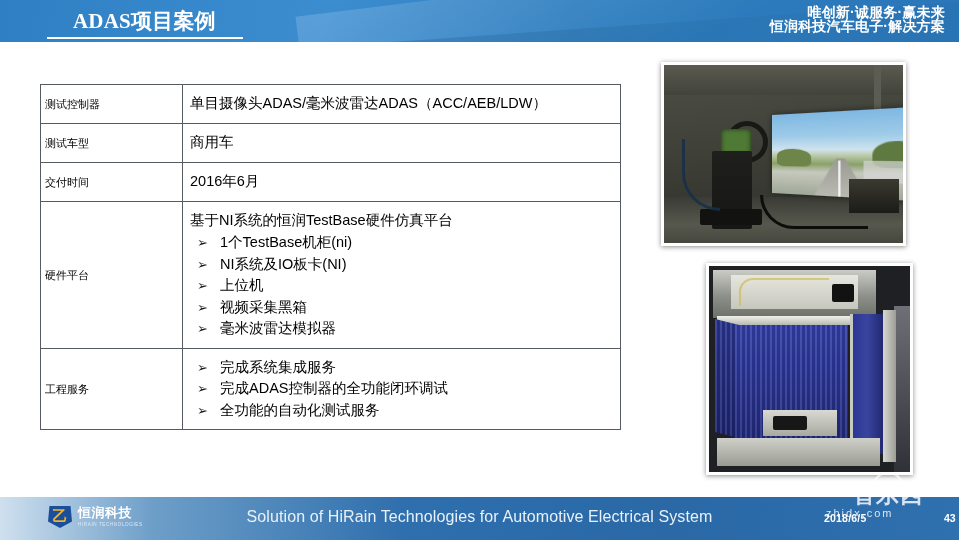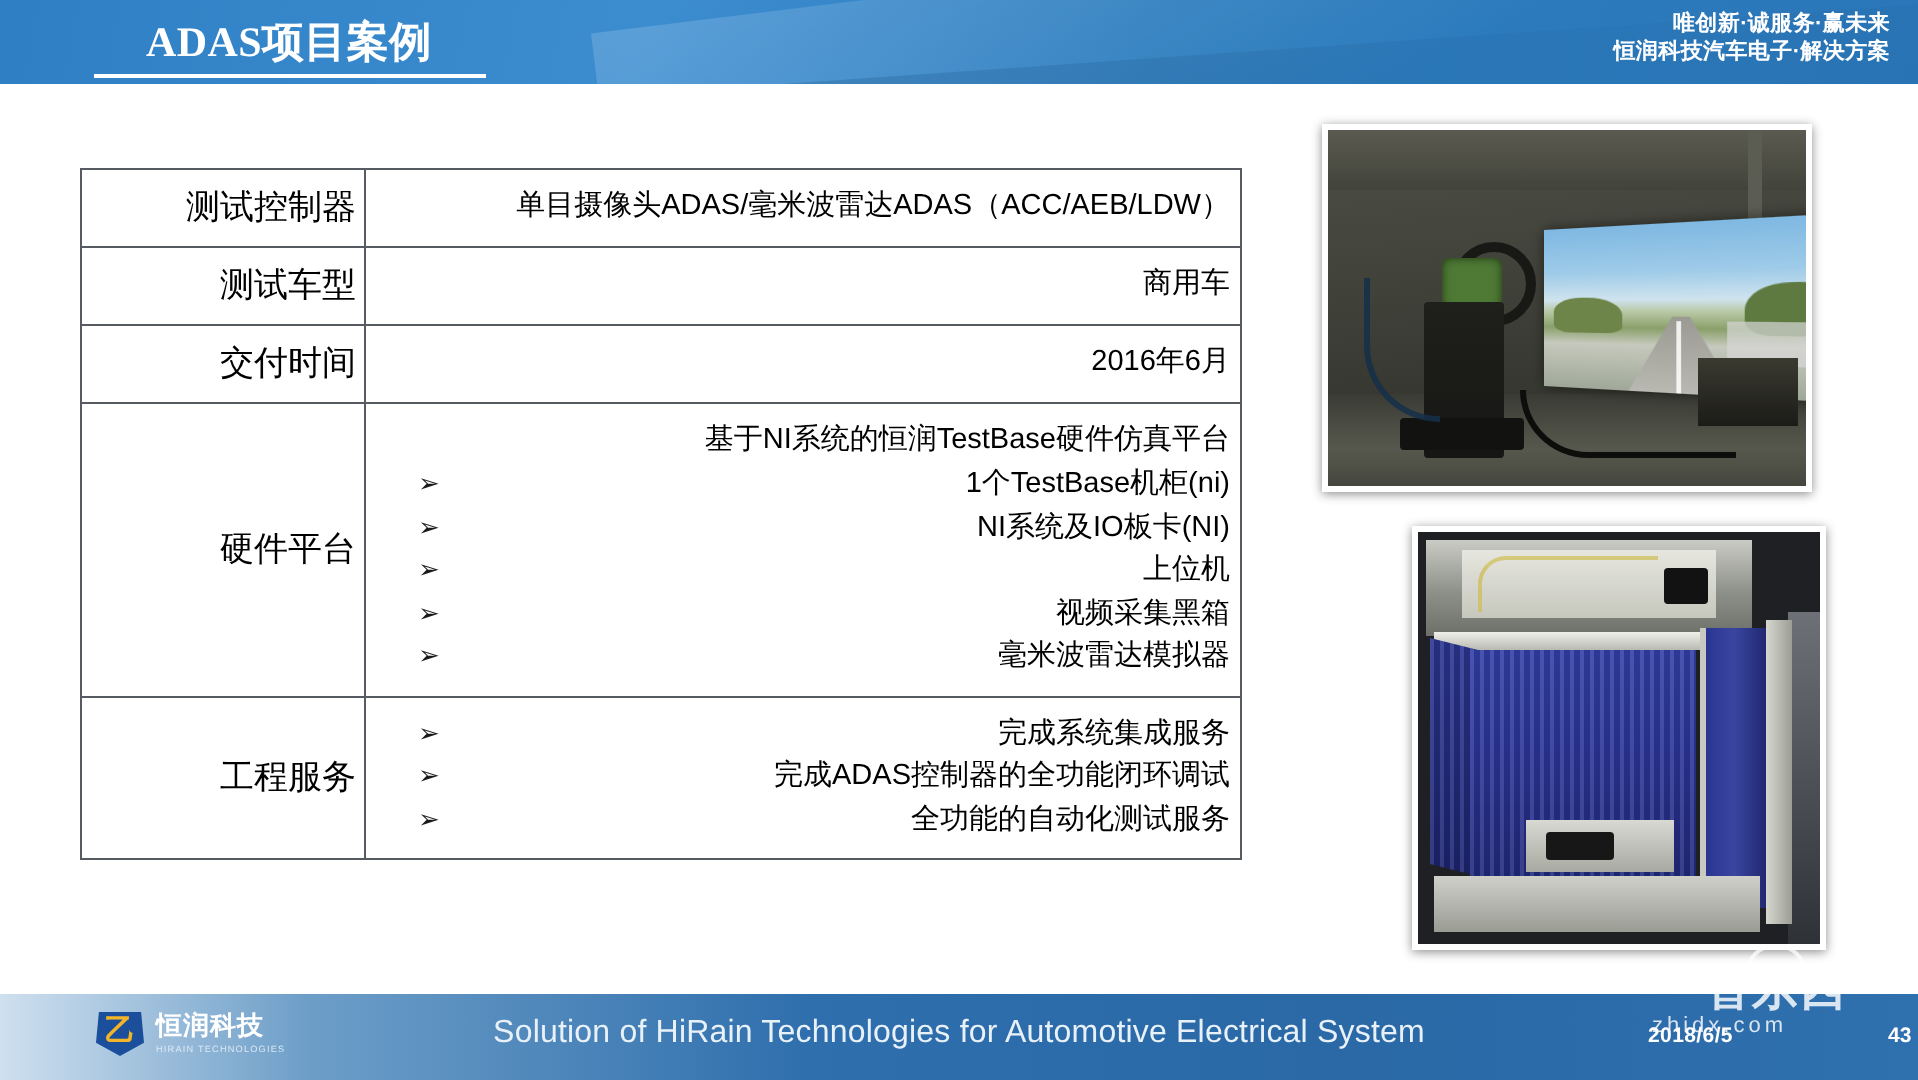--- a/index.html
+++ b/index.html
@@ -60,21 +60,21 @@
     left: 47px; top: 37px;
     width: 196px; height: 2px;
     background: #ffffff;
     z-index: 3;
   }
   .header-tagline {
     position: absolute;
     right: 14px; top: 5px;
     text-align: right;
     color: #ffffff;
-    font-size: 11px;
+    font-size: 14px;
     line-height: 14px;
     font-weight: bold;
     letter-spacing: 0.2px;
     z-index: 3;
     white-space: nowrap;
   }
 
   
   .spec-table {
     position: absolute;
@@ -85,33 +85,32 @@
   }
   .spec-table td {
     border: 1px solid #555b60;
     padding: 0;
     vertical-align: middle;
   }
   .col-label { width: 142px; }
   .col-value { width: 438px; }
 
   .cell-label {
-    text-align: right;
-    font-size: 17px;
+    text-align: left;
+    font-size: 11px;
     color: #000000;
     padding: 9px 4px;
     line-height: 20px;
   }
   .cell-value {
-    text-align: right;
+    text-align: left;
     font-size: 14.5px;
     color: #000000;
     padding: 8px 5px 8px 7px;
     line-height: 21px;
-    margin-left: 12px;
   }
   .cell-value .lead {
     display: block;
     margin-bottom: 1px;
   }
   ul.arrow-list {
     list-style: none;
     margin: 0;
     padding: 0;
   }

